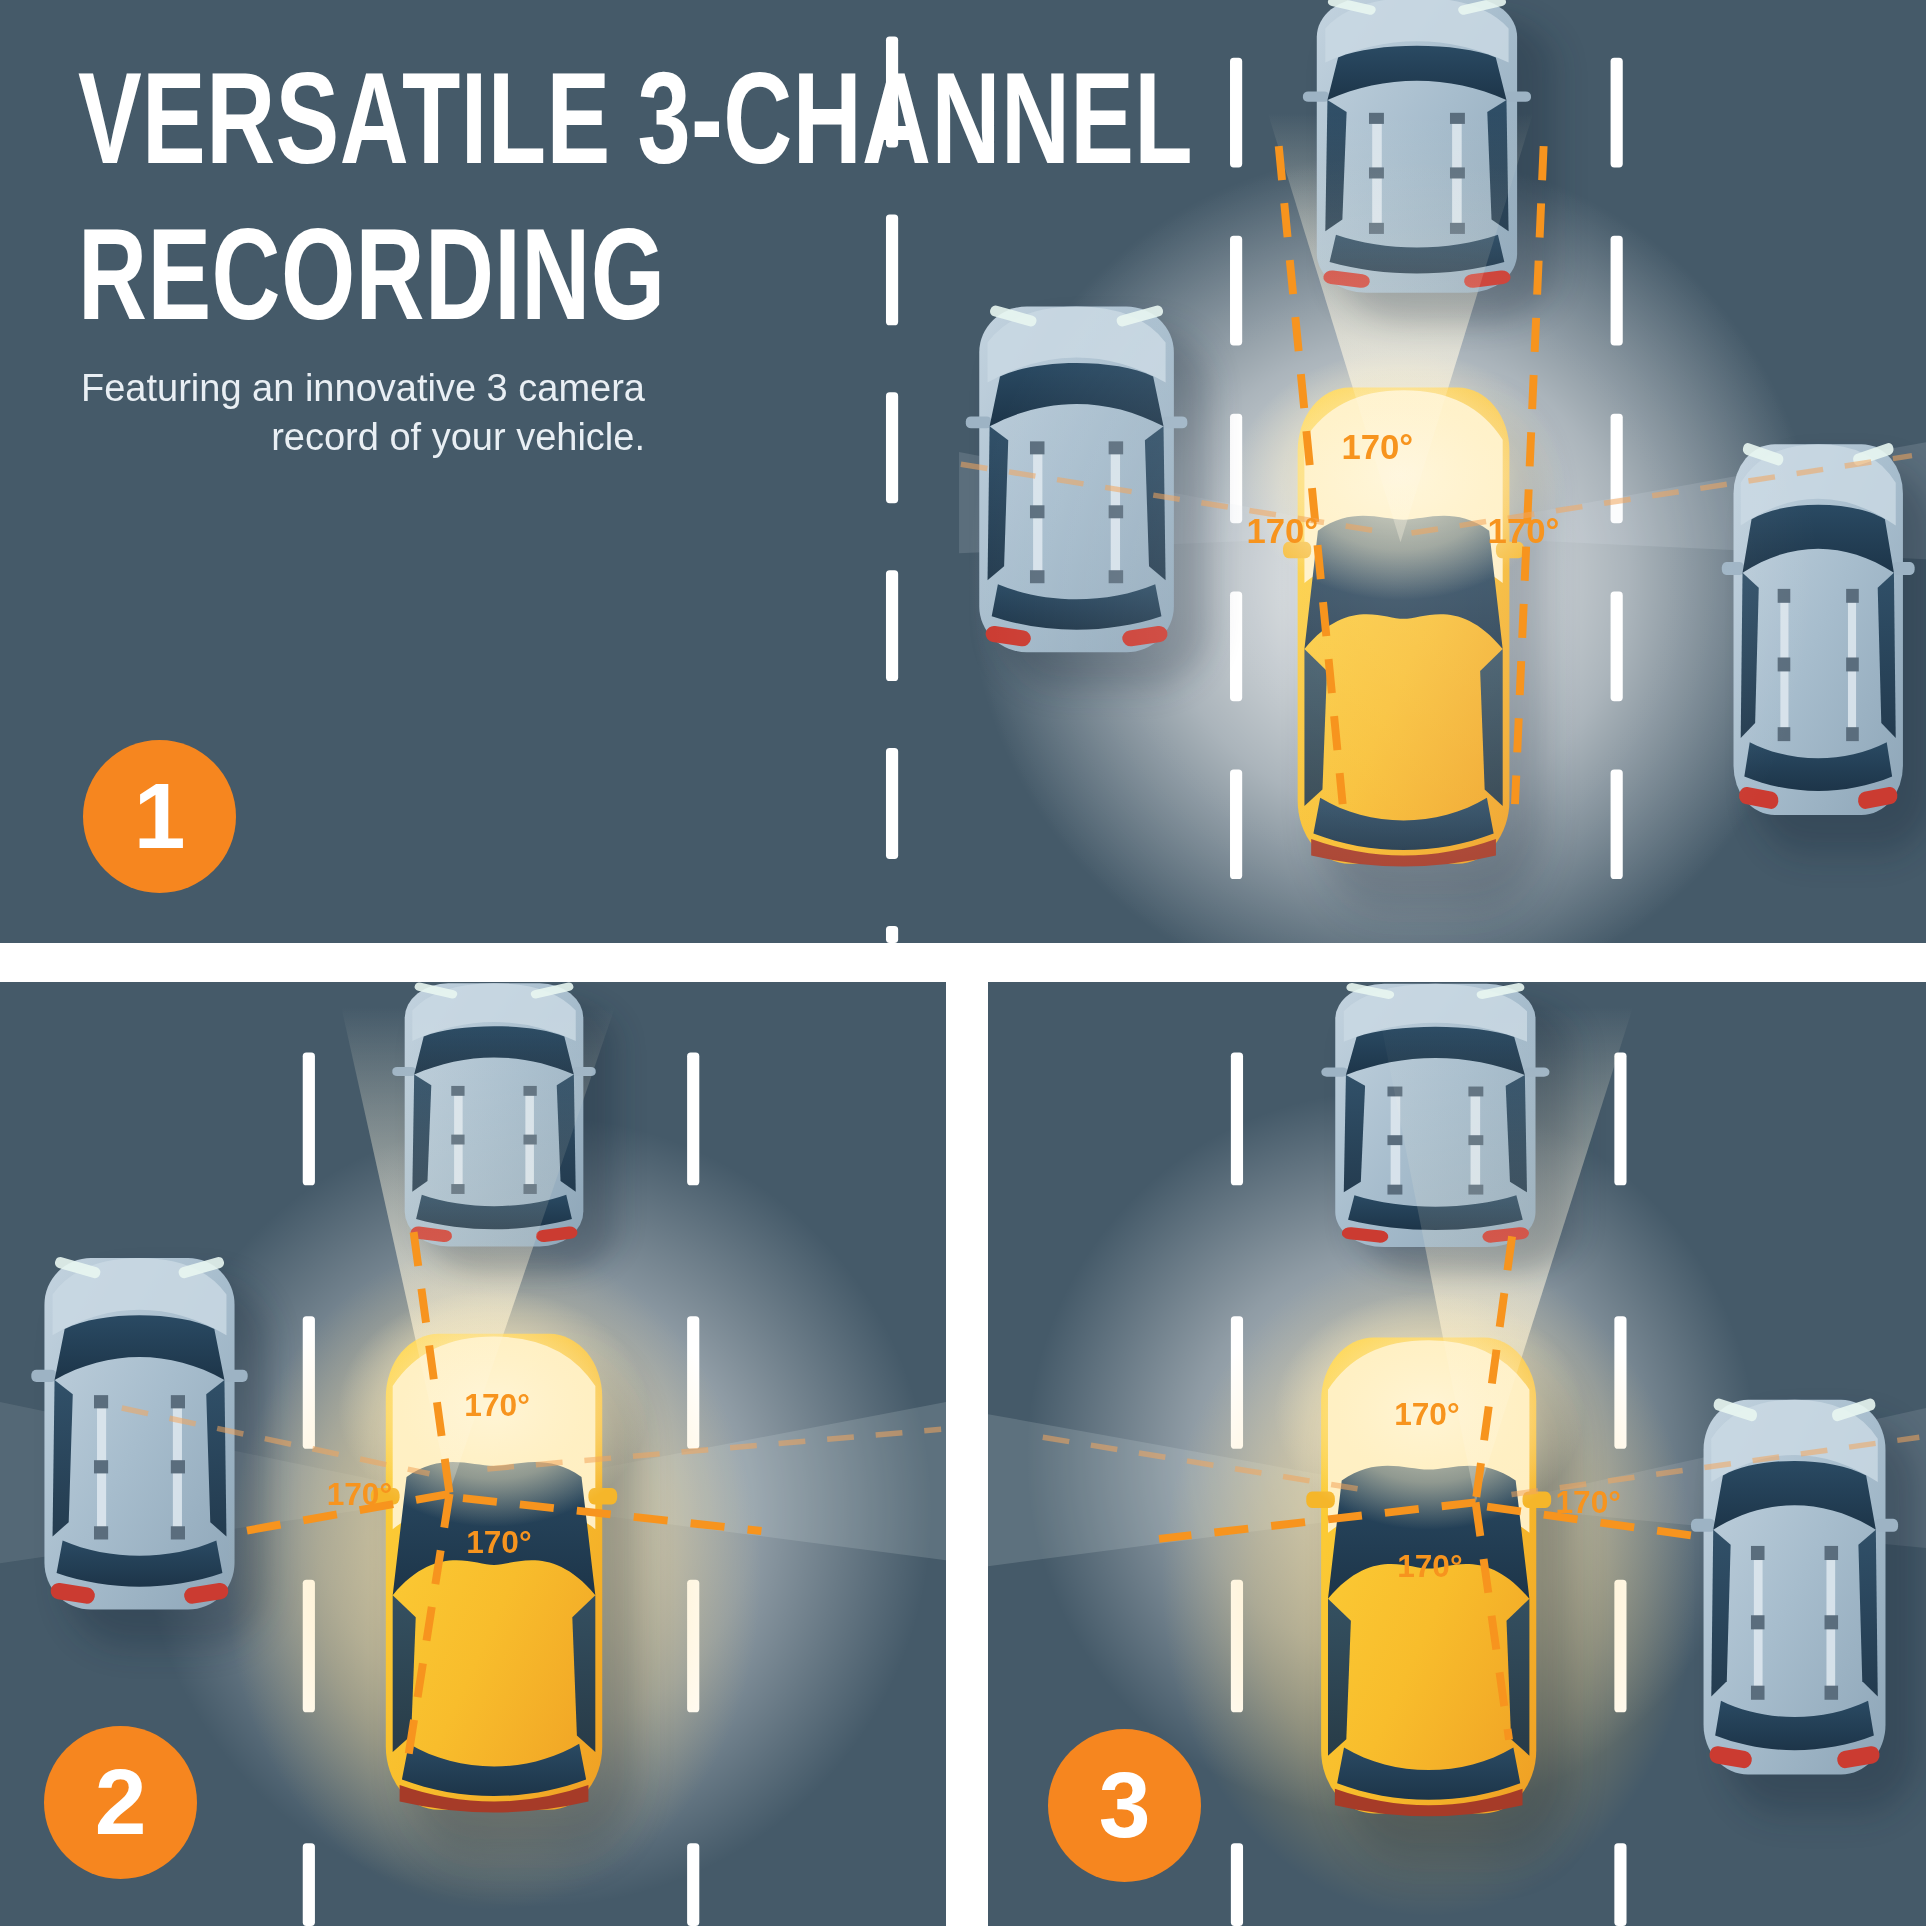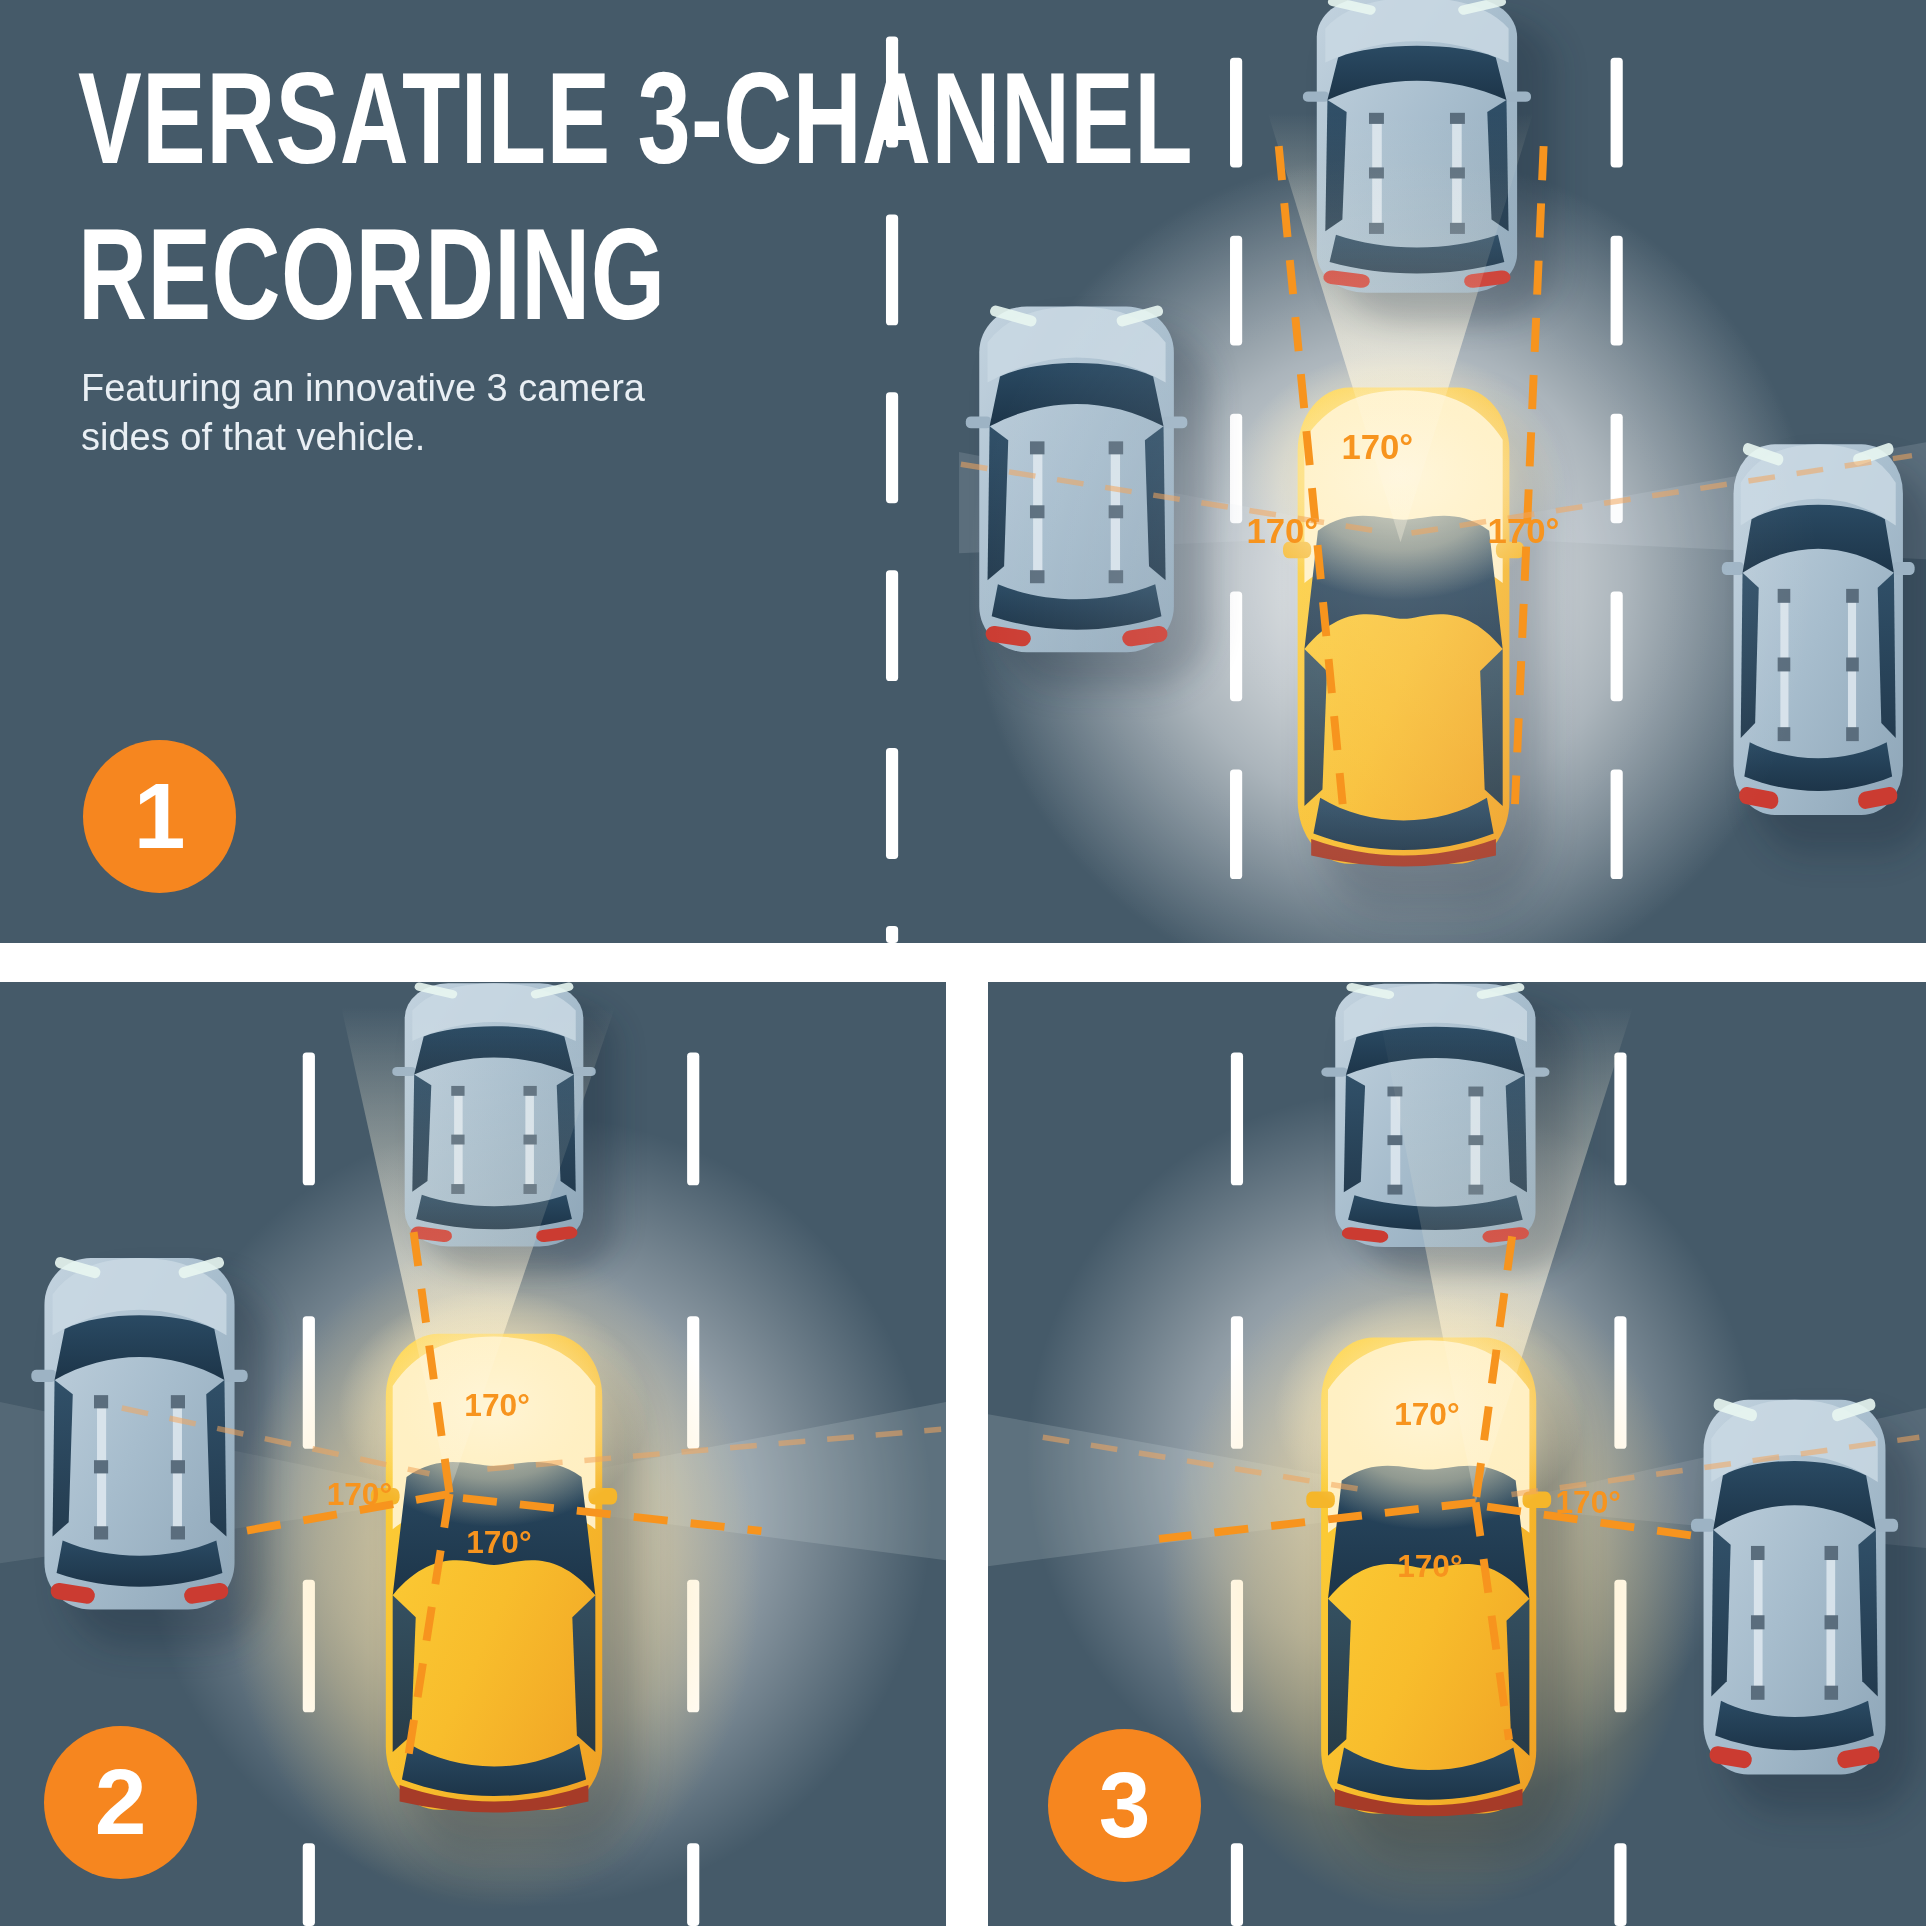--- a/index.html
+++ b/index.html
@@ -22,21 +22,21 @@
   .fov-faint{stroke:#f3a65c;stroke-width:9;stroke-dasharray:44 36;opacity:.55;fill:none;}
   .fov-label{font-family:"Liberation Sans",sans-serif;font-weight:700;font-size:52px;fill:var(--fov-orange);text-anchor:middle;}
   .fov-label.lg{font-size:57px;}
   .car-shadow{fill:#132638;opacity:.3;filter:url(#soft);}
   .copy{position:absolute;inset:0;pointer-events:none;margin-left:32px;}
   .title{position:absolute;left:46px;top:40px;margin:0;color:var(--title-text);
          font-size:129px;line-height:1.21;font-weight:700;letter-spacing:0.6px;
          transform:scaleX(.74);transform-origin:left top;white-space:nowrap;}
   .desc{position:absolute;left:49px;top:364px;color:var(--body-text);
         font-size:38px;line-height:1.3;font-weight:400;}
-  .desc div{white-space:nowrap;}
+  .desc div{white-space:nowrap;text-align:right;}
   .badge{position:absolute;width:153px;height:153px;border-radius:50%;
          background:var(--accent-orange);color:#fff;display:flex;align-items:center;
          justify-content:center;font-size:93px;font-weight:700;}
   .badge-1{left:51px;top:740px;}
   .badge-2{left:44px;top:744px;}
   .badge-3{left:60px;top:747px;}
   .defs-svg{position:absolute;width:0;height:0;}
 </style>
 </head>
 <body>
@@ -174,21 +174,21 @@
       </g>
       <text class="fov-label lg" x="2262" y="753">170°</text>
       <text class="fov-label lg" x="2106" y="891">170°</text>
       <text class="fov-label lg" x="2502" y="891">170°</text>
     </svg>
 
     <div class="copy">
       <h1 class="title"><span>VERSATILE 3-CHANNEL</span><br><span>RECORDING</span></h1>
       <div class="desc">
         <div>Featuring an innovative 3 camera</div>
-        <div>sides of that vehicle.</div>
+        <div>record of your vehicle.</div>
       </div>
       <div class="badge badge-1">
           <span>1</span>
         </div>
     </div>
   </section>
 
   <section class="panel panel-bl">
     <svg class="scene" viewBox="0 0 1553 1551" preserveAspectRatio="none">
       <rect class="bg" width="1553" height="1551"></rect>

